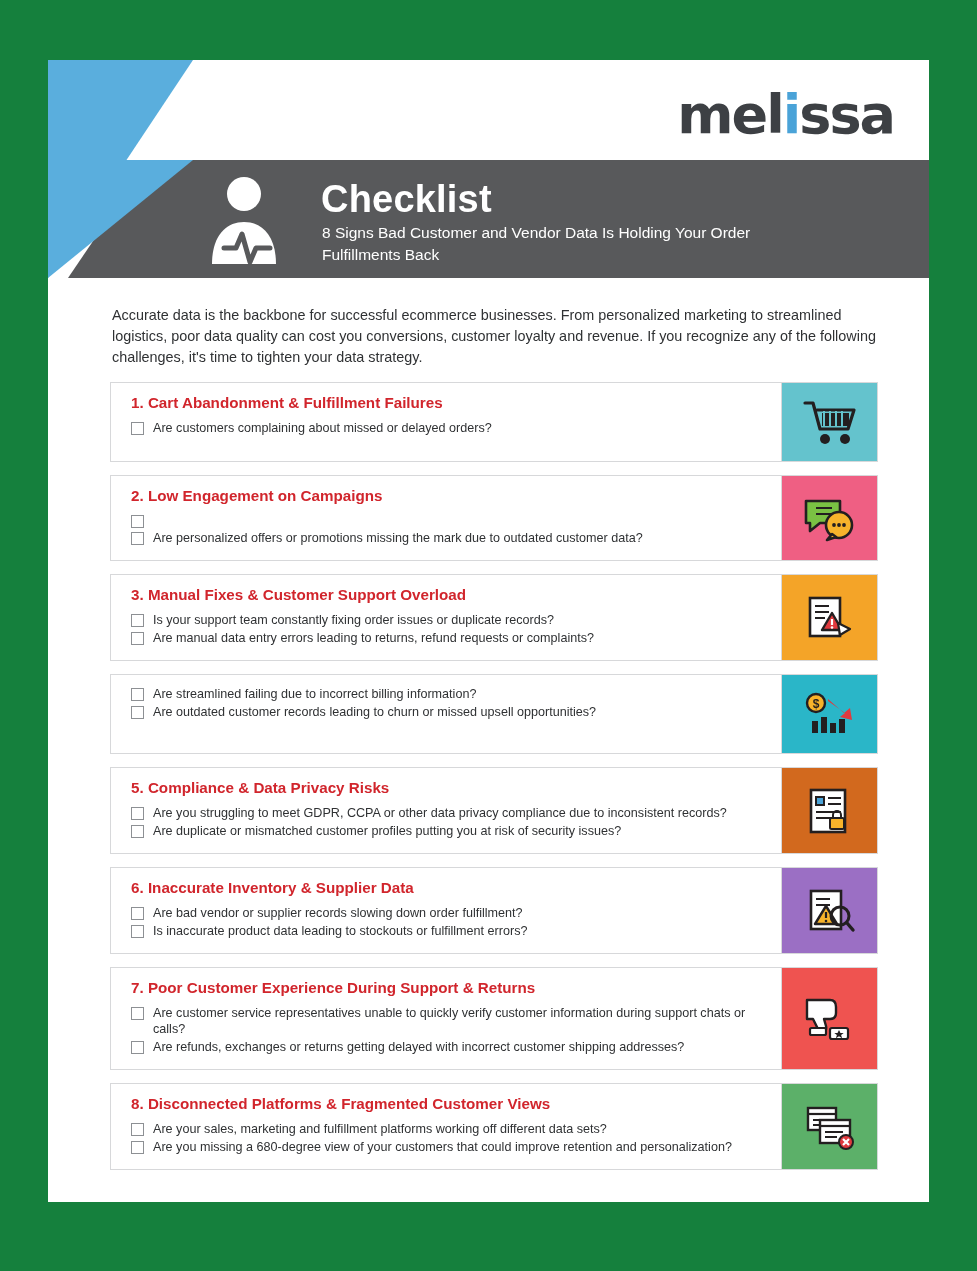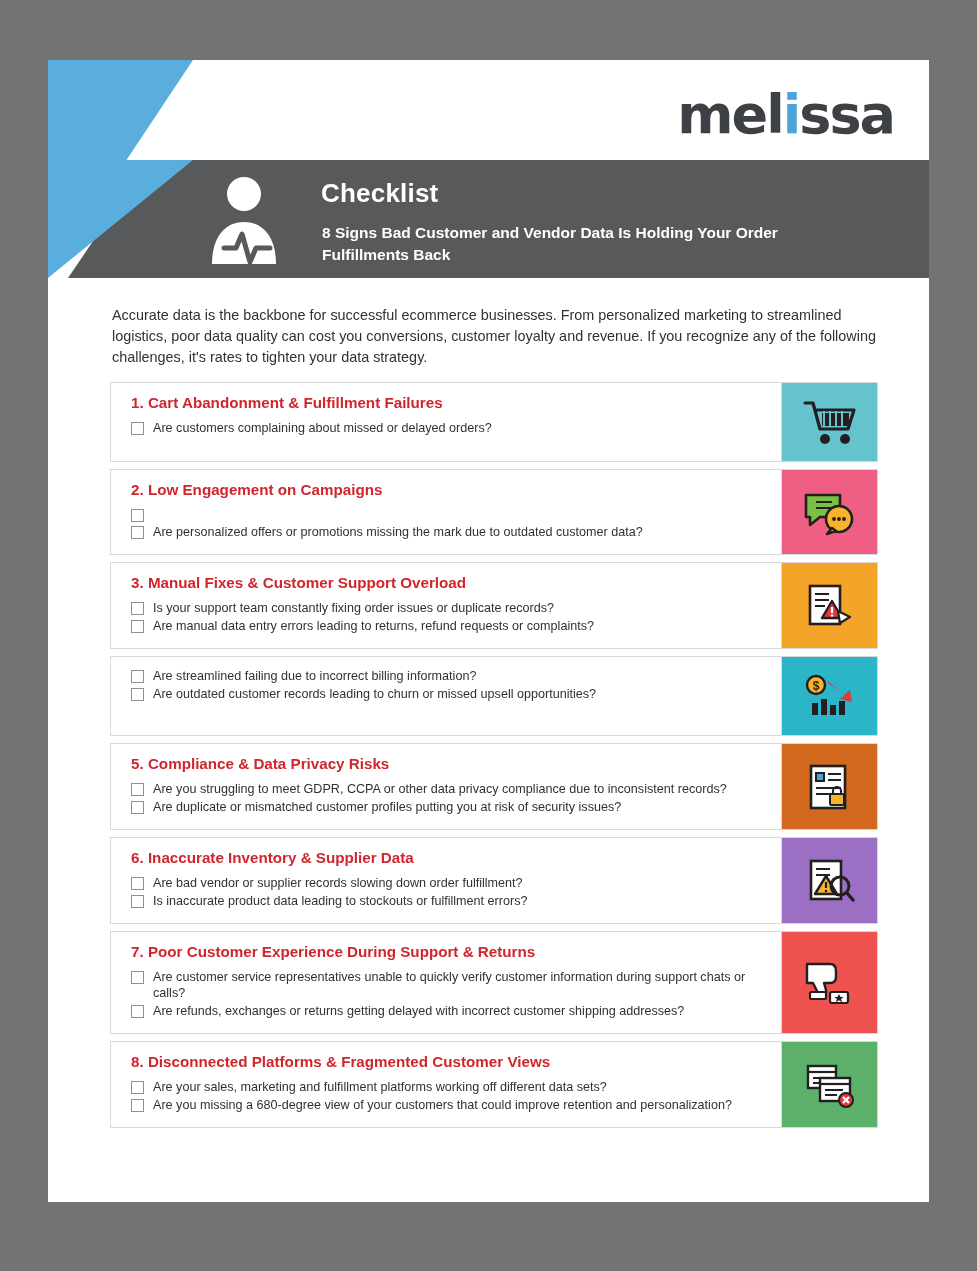--- a/index.html
+++ b/index.html
@@ -5,21 +5,21 @@
   html, body {
     margin: 0;
     padding: 0;
     background: #000000;
     font-family: "Liberation Sans", sans-serif;
   }
   #page {
     position: relative;
     width: 977px;
     height: 1271px;
-    background: #737373;
+    background: #15803d;
     overflow: hidden;
   }
   
   .sheet {
     position: absolute;
     left: 48px;
     top: 60px;
     width: 881px;
     height: 1142px;
     background: #ffffff;
@@ -76,32 +76,32 @@
     position: absolute;
     left: 148px;
     top: 112px;
     width: 96px;
     height: 96px;
   }
   .header-title {
     position: absolute;
     left: 273px;
     top: 118px;
-    font-size: 26px;
+    font-size: 38px;
     font-weight: bold;
     color: #ffffff;
     letter-spacing: 0.2px;
   }
   .header-sub {
     position: absolute;
     left: 274px;
     top: 162px;
     width: 470px;
     font-size: 15.5px;
-    font-weight: bold;
+    font-weight: normal;
     line-height: 22px;
     color: #ffffff;
   }
   
   .intro {
     position: absolute;
     left: 64px;
     top: 245px;
     width: 776px;
     font-size: 14.4px;
@@ -113,21 +113,21 @@
     position: absolute;
     left: 62px;
     top: 322px;
     width: 768px;
   }
   .item {
     position: relative;
     display: flex;
     border: 1px solid #d7d8da;
     background: #ffffff;
-    margin-bottom: 7px;
+    margin-bottom: 13px;
     min-height: 80px;
     box-sizing: border-box;
   }
   .item-body {
     flex: 1;
     padding: 11px 14px 12px 20px;
     border-right: 1px solid #d7d8da;
     box-sizing: border-box;
   }
   .item-title {
@@ -185,21 +185,21 @@
       <svg width="96" height="96" viewBox="0 0 96 96">
         <circle cx="48" cy="22" r="17" fill="#ffffff"></circle>
         <path d="M16 92 C16 64 30 50 48 50 C66 50 80 64 80 92 Z" fill="#ffffff"></path>
         <path d="M28 76 L40 76 L46 62 L54 90 L60 76 L74 76" stroke="#58595b" stroke-width="5" fill="none" stroke-linecap="round" stroke-linejoin="round"></path>
       </svg>
     </div>
 
     <div class="header-title">Checklist</div>
     <div class="header-sub">8 Signs Bad Customer and Vendor Data Is Holding Your Order Fulfillments Back</div>
 
-    <div class="intro">Accurate data is the backbone for successful ecommerce businesses. From personalized marketing to streamlined logistics, poor data quality can cost you conversions, customer loyalty and revenue. If you recognize any of the following challenges, it's rates to tighten your data strategy.</div>
+    <div class="intro">Accurate data is the backbone for successful ecommerce businesses. From personalized marketing to streamlined logistics, poor data quality can cost you conversions, customer loyalty and revenue. If you recognize any of the following challenges, it's time to tighten your data strategy.</div>
 
     <div class="list">
 
       <div class="item">
         <div class="item-body">
           <div class="item-title">1. Cart Abandonment &amp; Fulfillment Failures</div>
           <div class="q-row">
             <span class="cbox"></span>
             <span class="q-text">Are customers complaining about missed or delayed orders?</span>
           </div>

